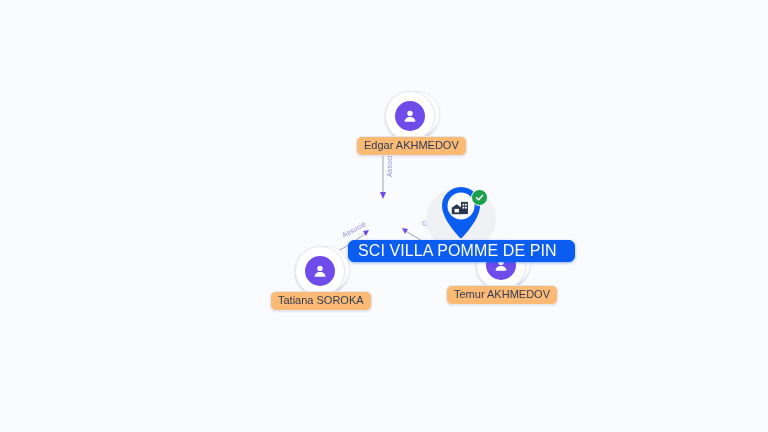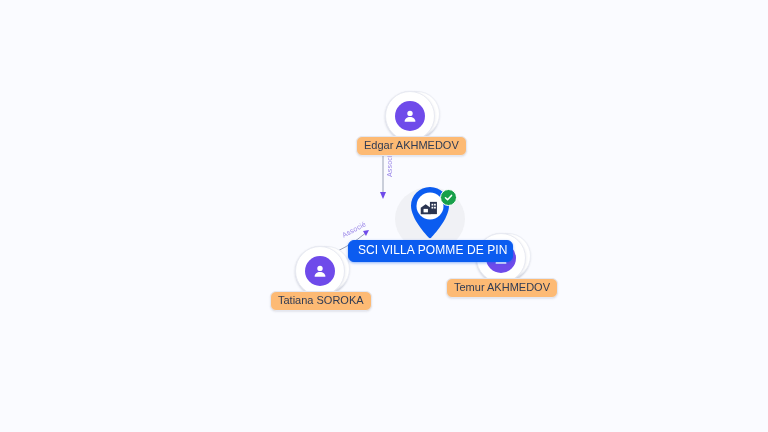--- a/index.html
+++ b/index.html
@@ -53,23 +53,23 @@
     line-height:13px;
     color:#2f3b54;
     white-space:nowrap;
     box-shadow:0 1px 2px rgba(30,40,80,.10);
     position:relative;z-index:6;
   }
   .chip.selected{
     background:#0b5cf0;
     border-color:#0b5cf0;
     color:#ffffff;
-    font-size:12px;
+    font-size:16px;
     line-height:15px;
-    padding:2px 4px 3px 9px;
+    padding:2px 17px 3px 9px;
     letter-spacing:.1px;
     box-shadow:0 1px 3px rgba(11,92,240,.45);
   }
 
   
   .pin-wrap{position:relative;width:70px;height:64px;}
   .halo{
     position:absolute;left:0;top:0;width:70px;height:64px;border-radius:50%;
     background:#f0f1f5;
   }
@@ -175,21 +175,21 @@
           <svg width="18" height="18" viewBox="0 0 24 24" fill="#ffffff">
             <circle cx="12" cy="8.5" r="3.6"></circle>
             <path d="M4.8 19.5c0-3.9 3.2-6.2 7.2-6.2s7.2 2.3 7.2 6.2z"></path>
           </svg>
         </div>
       </div>
     </div>
     <div class="chip">Tatiana SOROKA</div>
   </div>
 
-  <div class="node" style="left:446px;top:230px;">
+  <div class="node" style="left:446px;top:237px;">
     <div class="person-av-wrap">
       <div class="stack s1"></div>
       <div class="stack s2"></div>
       <div class="stack s3"></div>
       <div class="av-circle">
         <div class="av-inner">
           <svg width="18" height="18" viewBox="0 0 24 24" fill="#ffffff">
             <circle cx="12" cy="8.5" r="3.6"></circle>
             <path d="M4.8 19.5c0-3.9 3.2-6.2 7.2-6.2s7.2 2.3 7.2 6.2z"></path>
           </svg>

